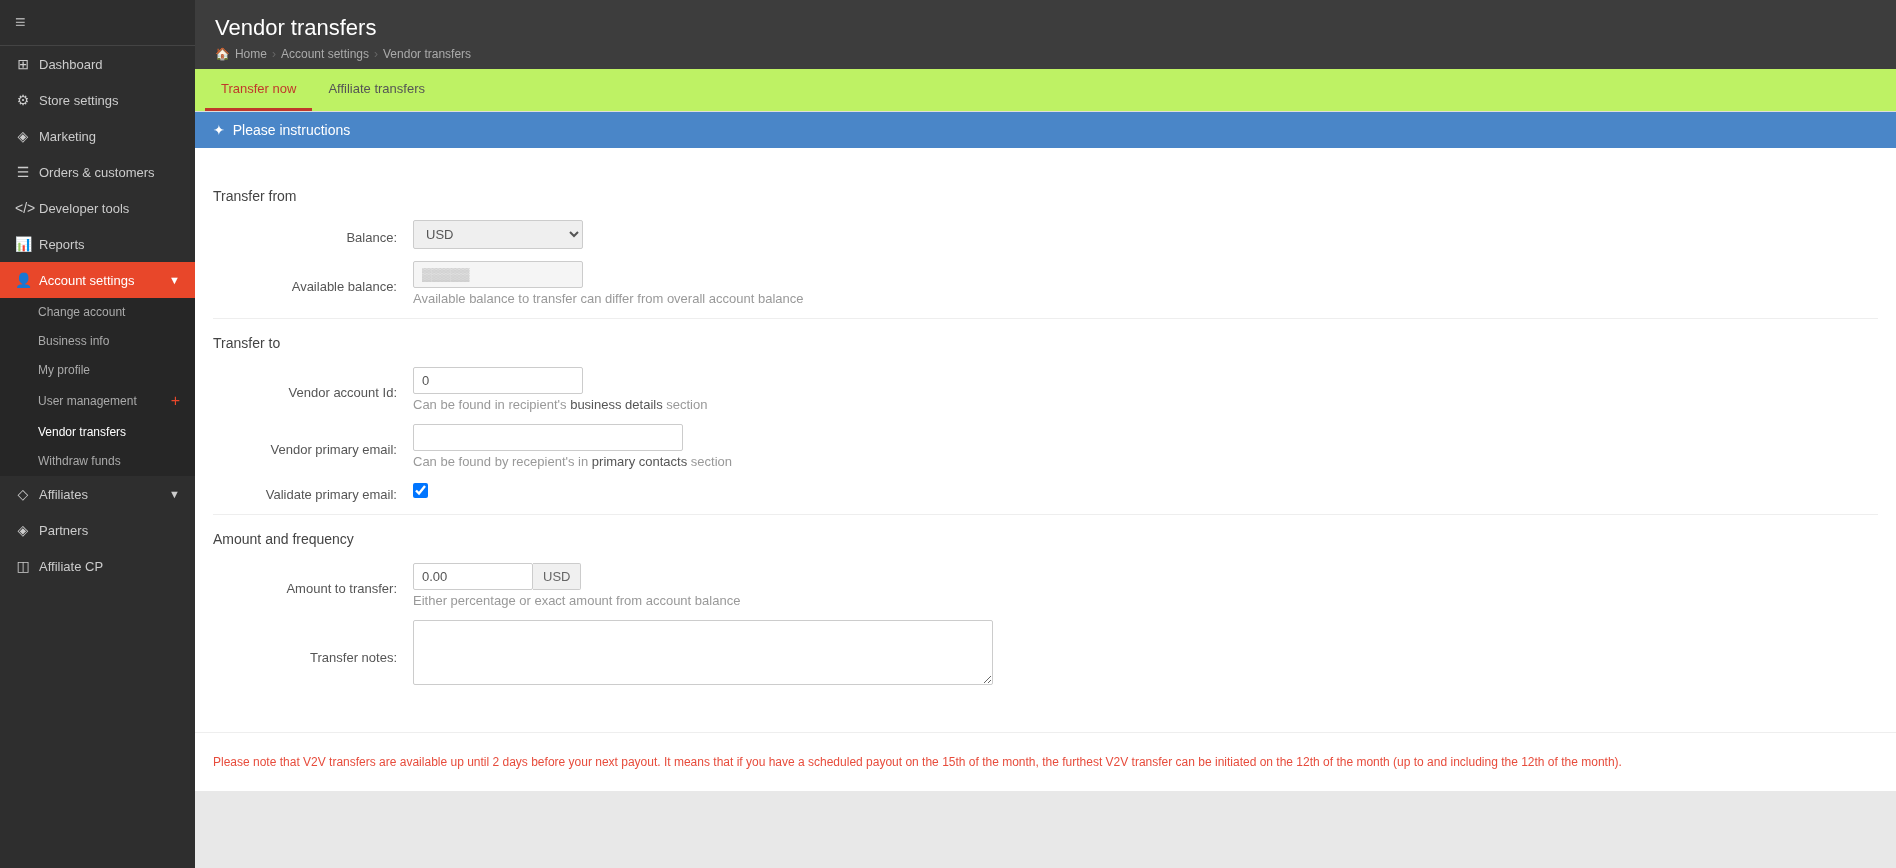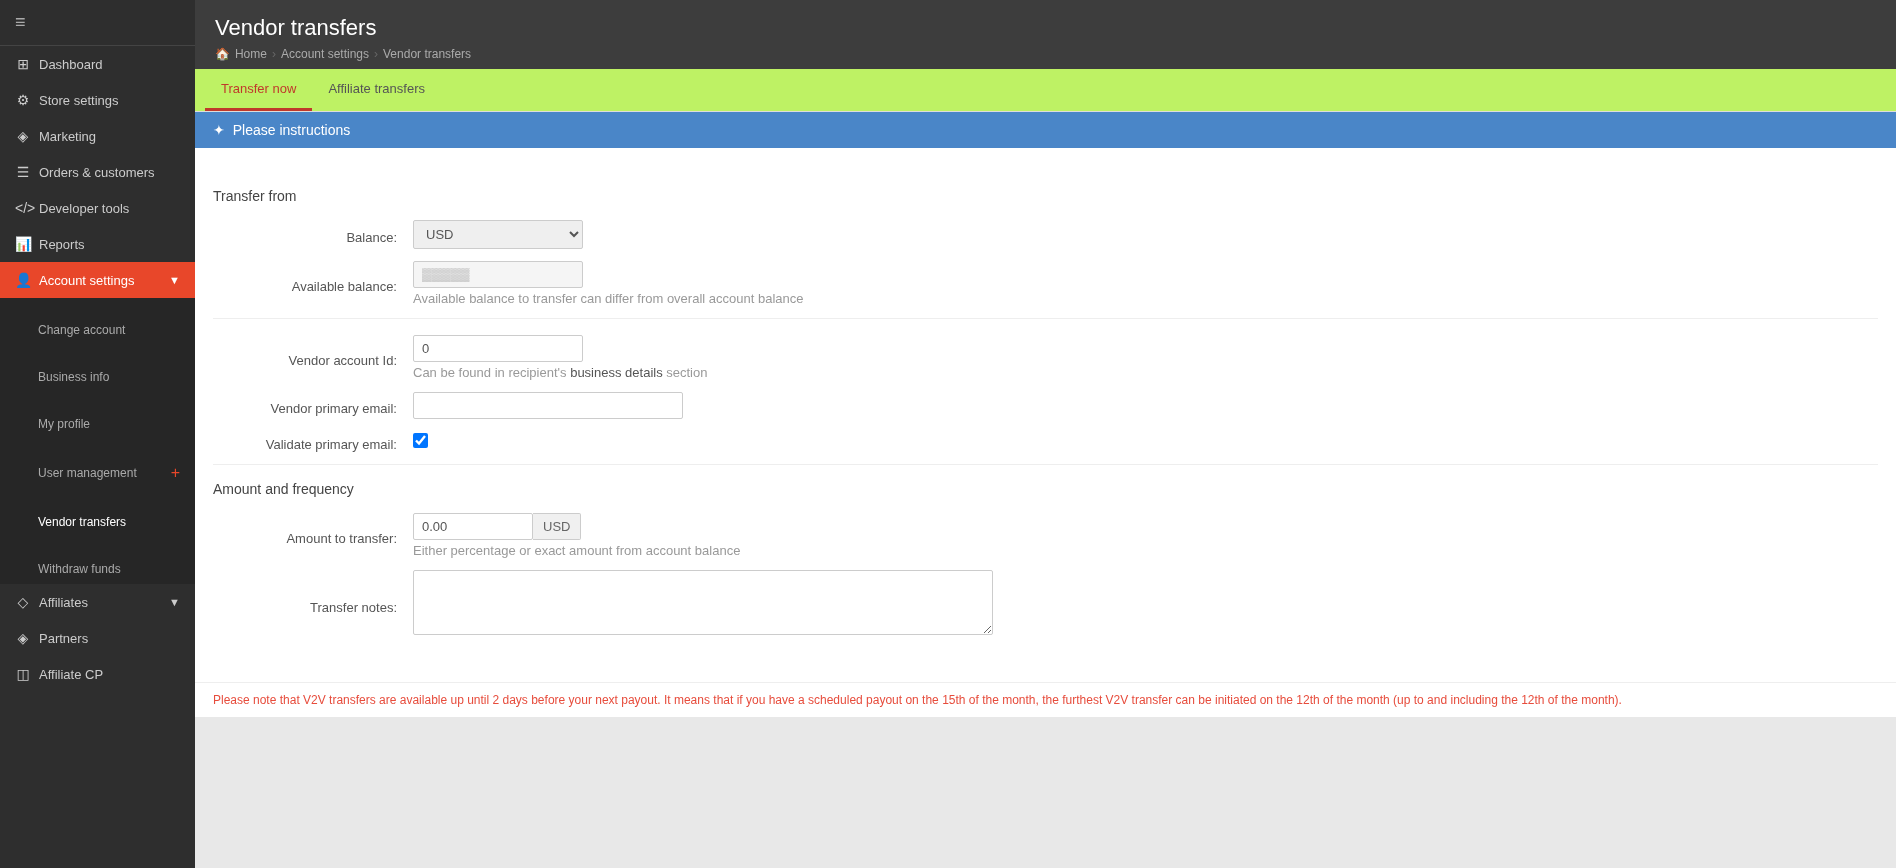--- a/index.html
+++ b/index.html
@@ -32,21 +32,21 @@
     .sidebar-nav-item.active {
       background: #e8472a;
       color: #fff;
     }
     .sidebar-nav-item .icon { font-size: 14px; width: 16px; text-align: center; }
     .sidebar-subnav {
       background: #262626;
     }
     .sidebar-subnav-item {
       display: block;
-      padding: 25px 15px 8px 38px;
+      padding: 7px 15px 8px 38px;
       color: #aaa;
       cursor: pointer;
       font-size: 12px;
     }
     .sidebar-subnav-item.active { color: #fff; }
     .sidebar-nav-item .chevron { margin-left: auto; font-size: 11px; }
 
     
     .main {
       flex: 1;
@@ -197,21 +197,21 @@
 
     input[type="checkbox"] {
       width: 15px;
       height: 15px;
       cursor: pointer;
     }
 
     
     .footer-note {
       background: #fff;
-      padding: 10px 18px;
+      padding: 22px 18px;
       font-size: 12px;
       color: #e74c3c;
       border-top: 1px solid #eee;
     }
 
     
     .section-divider {
       height: 1px;
       background: #eee;
       margin: 10px 0 16px;
@@ -323,20 +323,21 @@
         <div class="form-row">
           <div class="form-label">Available balance:</div>
           <div class="form-field">
             <input type="text" class="input-available-balance" value="▓▓▓▓▓" readonly="" style="color: rgb(204, 204, 204); background: rgb(245, 245, 245);">
             <div class="form-hint">Available balance to transfer can differ from overall account balance</div>
           </div>
         </div>
 
         <div class="section-divider"></div>
 
+        <div class="section-title">Transfer to</div>
 
         <div class="form-row">
           <div class="form-label">
             <span>Vendor account Id:</span>
           </div>
           <div class="form-field">
             <input type="text" class="input-vendor-id" value="0" style="">
             <div class="form-hint">
               <span>Can be found in recipient's</span>
               <a>business details</a>
@@ -344,20 +345,25 @@
             </div>
           </div>
         </div>
 
         <div class="form-row">
           <div class="form-label">
             <span>Vendor primary email:</span>
           </div>
           <div class="form-field">
             <input type="email" class="input-vendor-email" value="" style="">
+            <div class="form-hint">
+              <span>Can be found by recepient's in</span>
+              <a>primary contacts</a>
+              <span>section</span>
+            </div>
           </div>
         </div>
 
         <div class="form-row">
           <div class="form-label">Validate primary email:</div>
           <div class="form-field">
             <input type="checkbox" checked="" style="">
           </div>
         </div>
 

